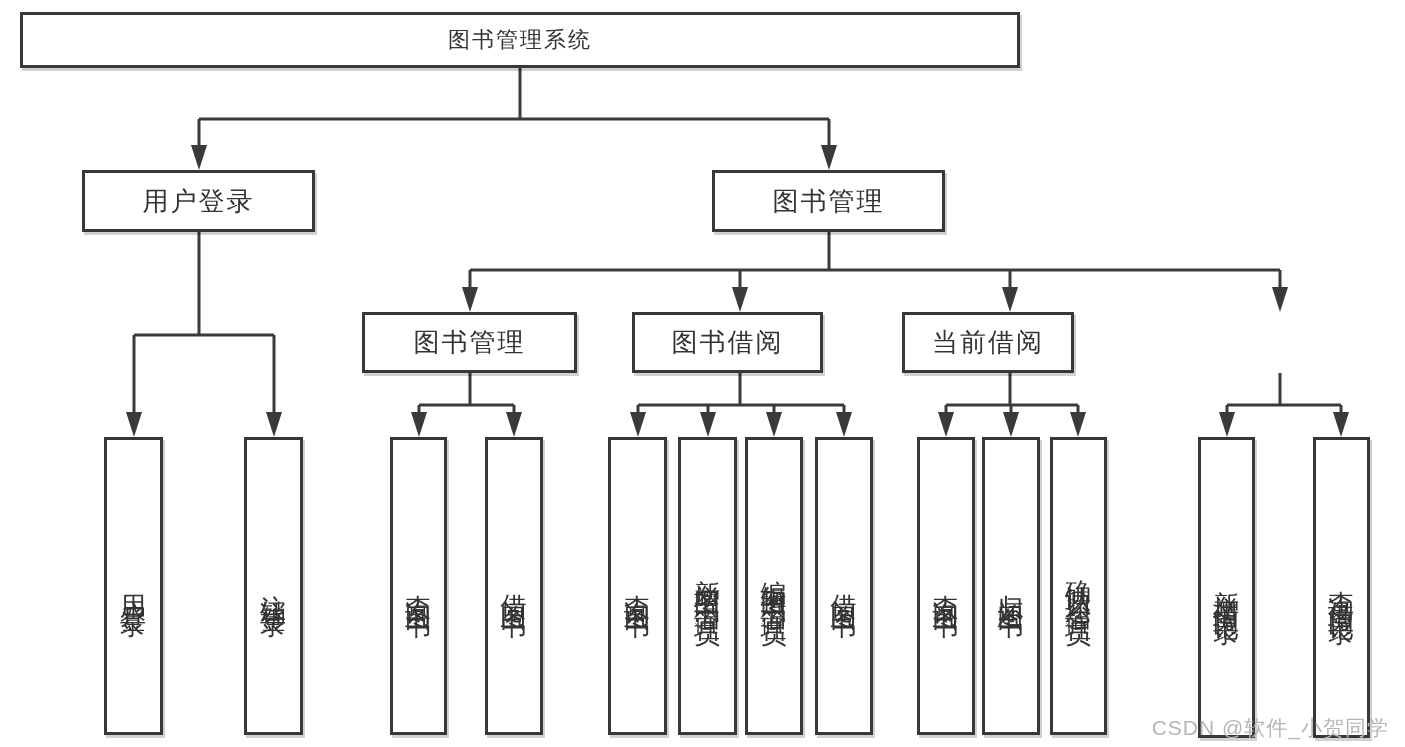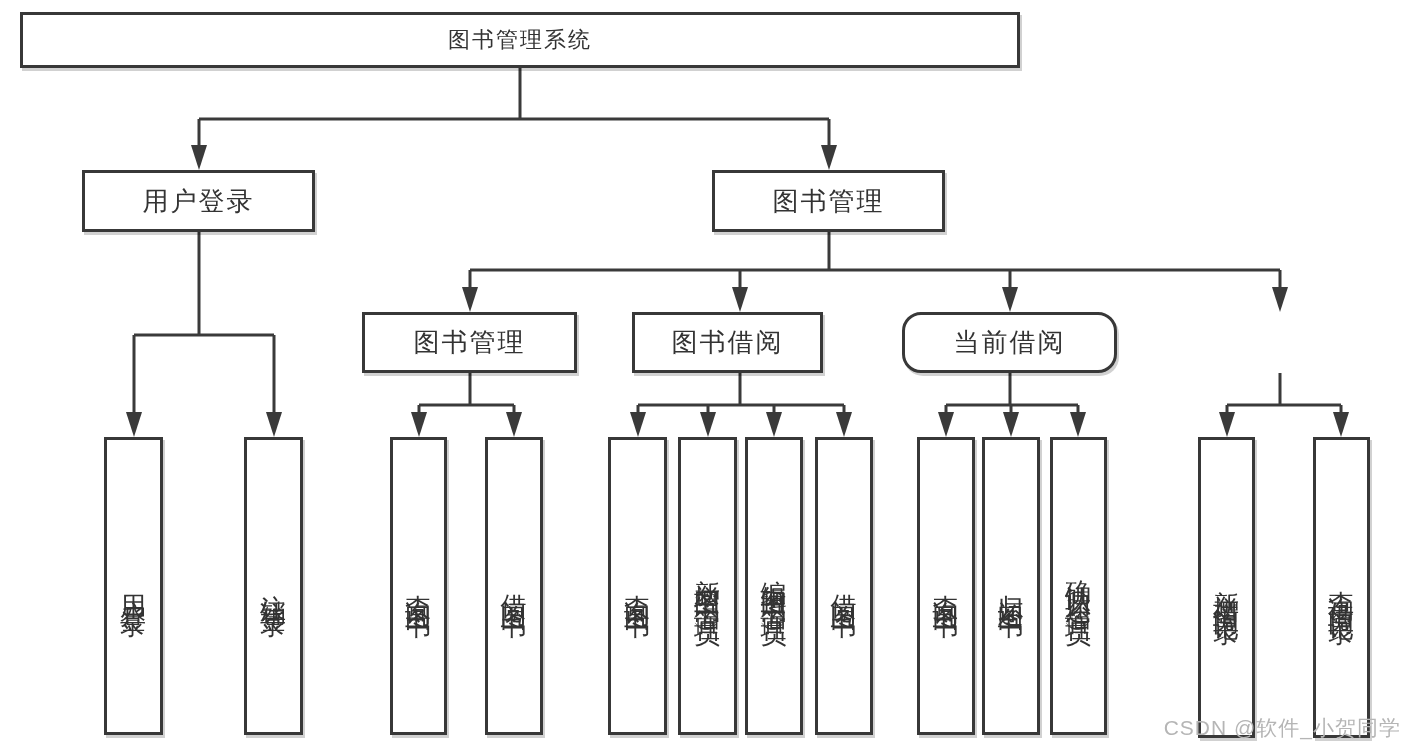--- a/index.html
+++ b/index.html
@@ -49,21 +49,21 @@
   .node--leaf  { font-size: 26px; }
   .vtext {
     writing-mode: vertical-rl;
     text-orientation: mixed;
     letter-spacing: 6px;
     line-height: 1;
     white-space: nowrap;
   }
   #watermark {
     position: absolute;
-    right: 4px;
+    right: 16px;
     top: 714px;
     z-index: 5;
     font-size: 21px;
     letter-spacing: 1px;
     color: #b5b5b5;
   }
 </style>
 </head>
 <body>
 
@@ -122,21 +122,21 @@
   <div class="node node--h" style="left:712px; top:170px; width:233px; height:62px;">
     <span>图书管理</span>
   </div>
 
   <div class="node node--h" style="left:362px; top:312px; width:215px; height:61px;">
     <span>图书管理</span>
   </div>
   <div class="node node--h" style="left:632px; top:312px; width:191px; height:61px;">
     <span>图书借阅</span>
   </div>
-  <div class="node node--h" style="left:902px; top:312px; width:215px; height:61px;border-radius:19px;">
+  <div class="node node--h" style="left:902px; top:312px; width:172px; height:61px;">
     <span>当前借阅</span>
   </div>
 
   <div class="node node--leaf" style="left:104px; top:437px; width:59px; height:298px;">
     <span class="vtext">用户登录</span>
   </div>
   <div class="node node--leaf" style="left:244px; top:437px; width:59px; height:298px;">
     <span class="vtext">注销登录</span>
   </div>
 

